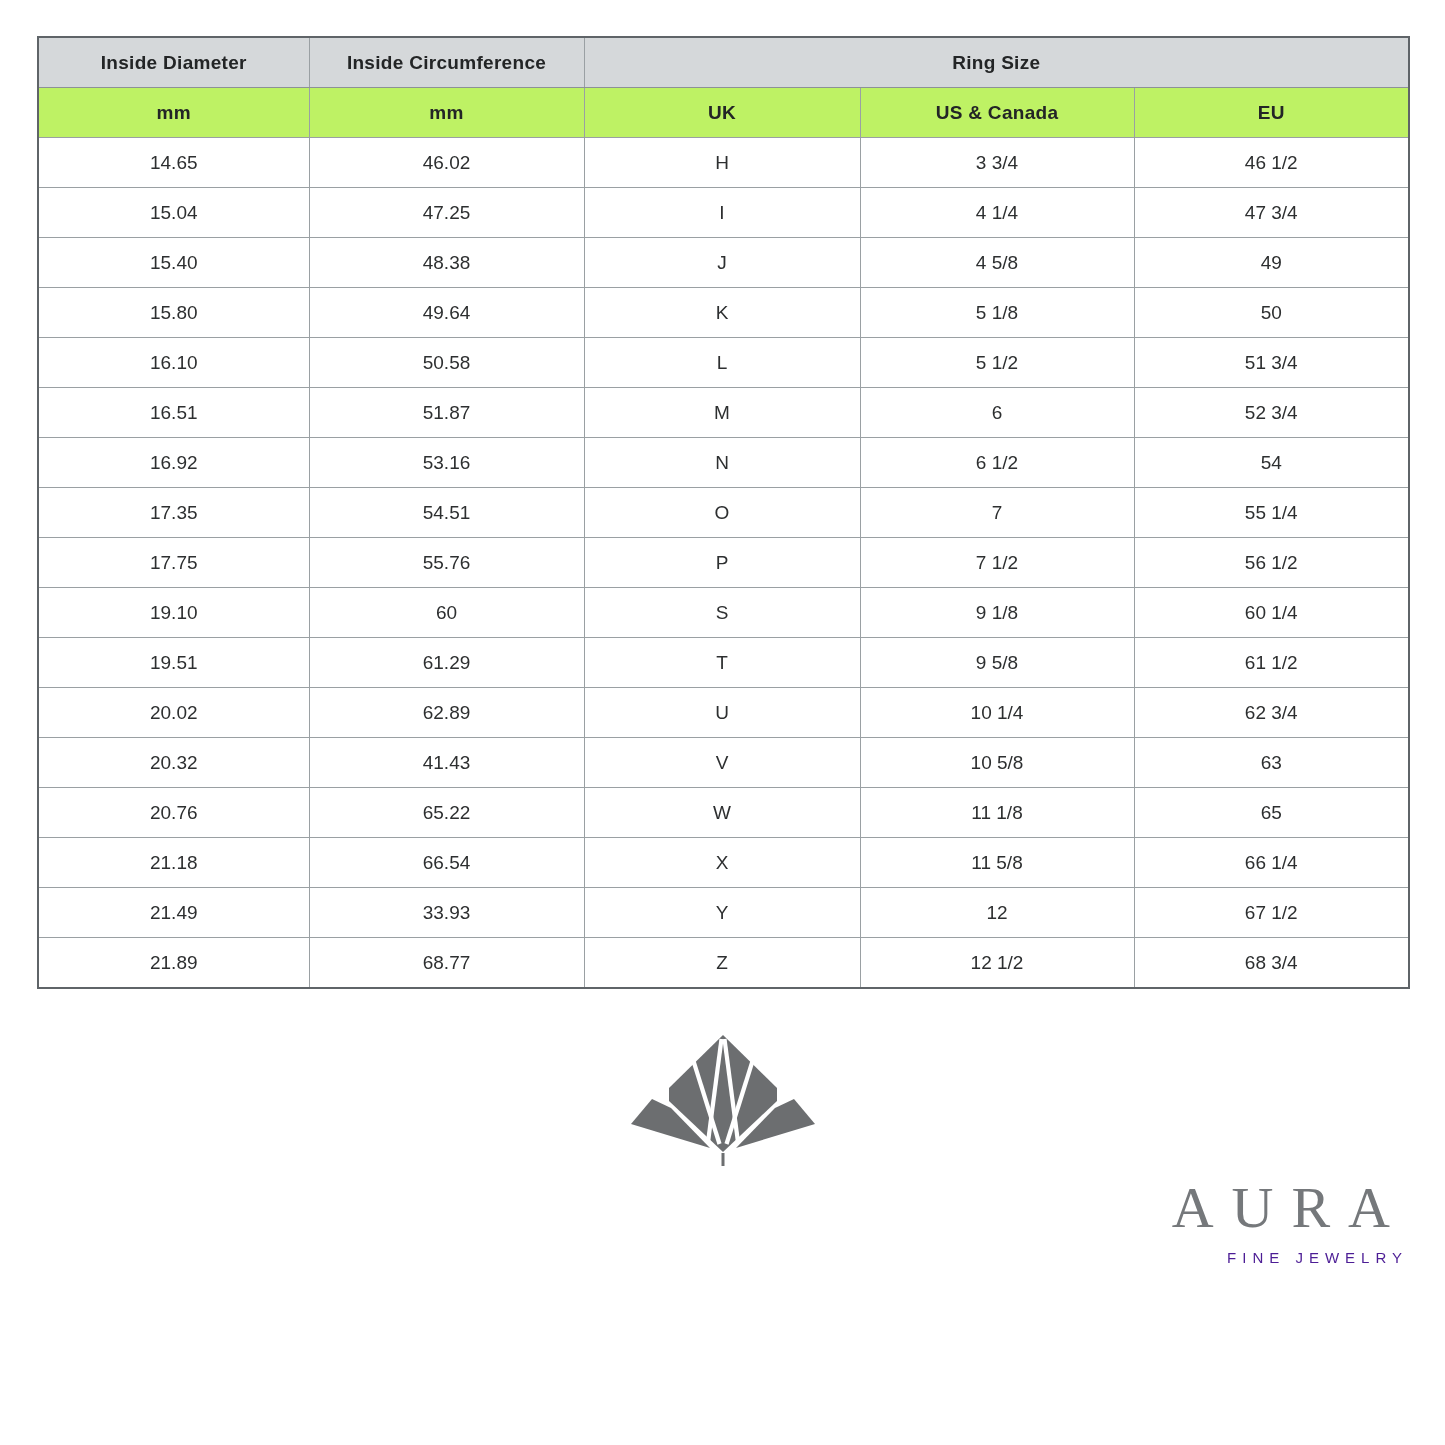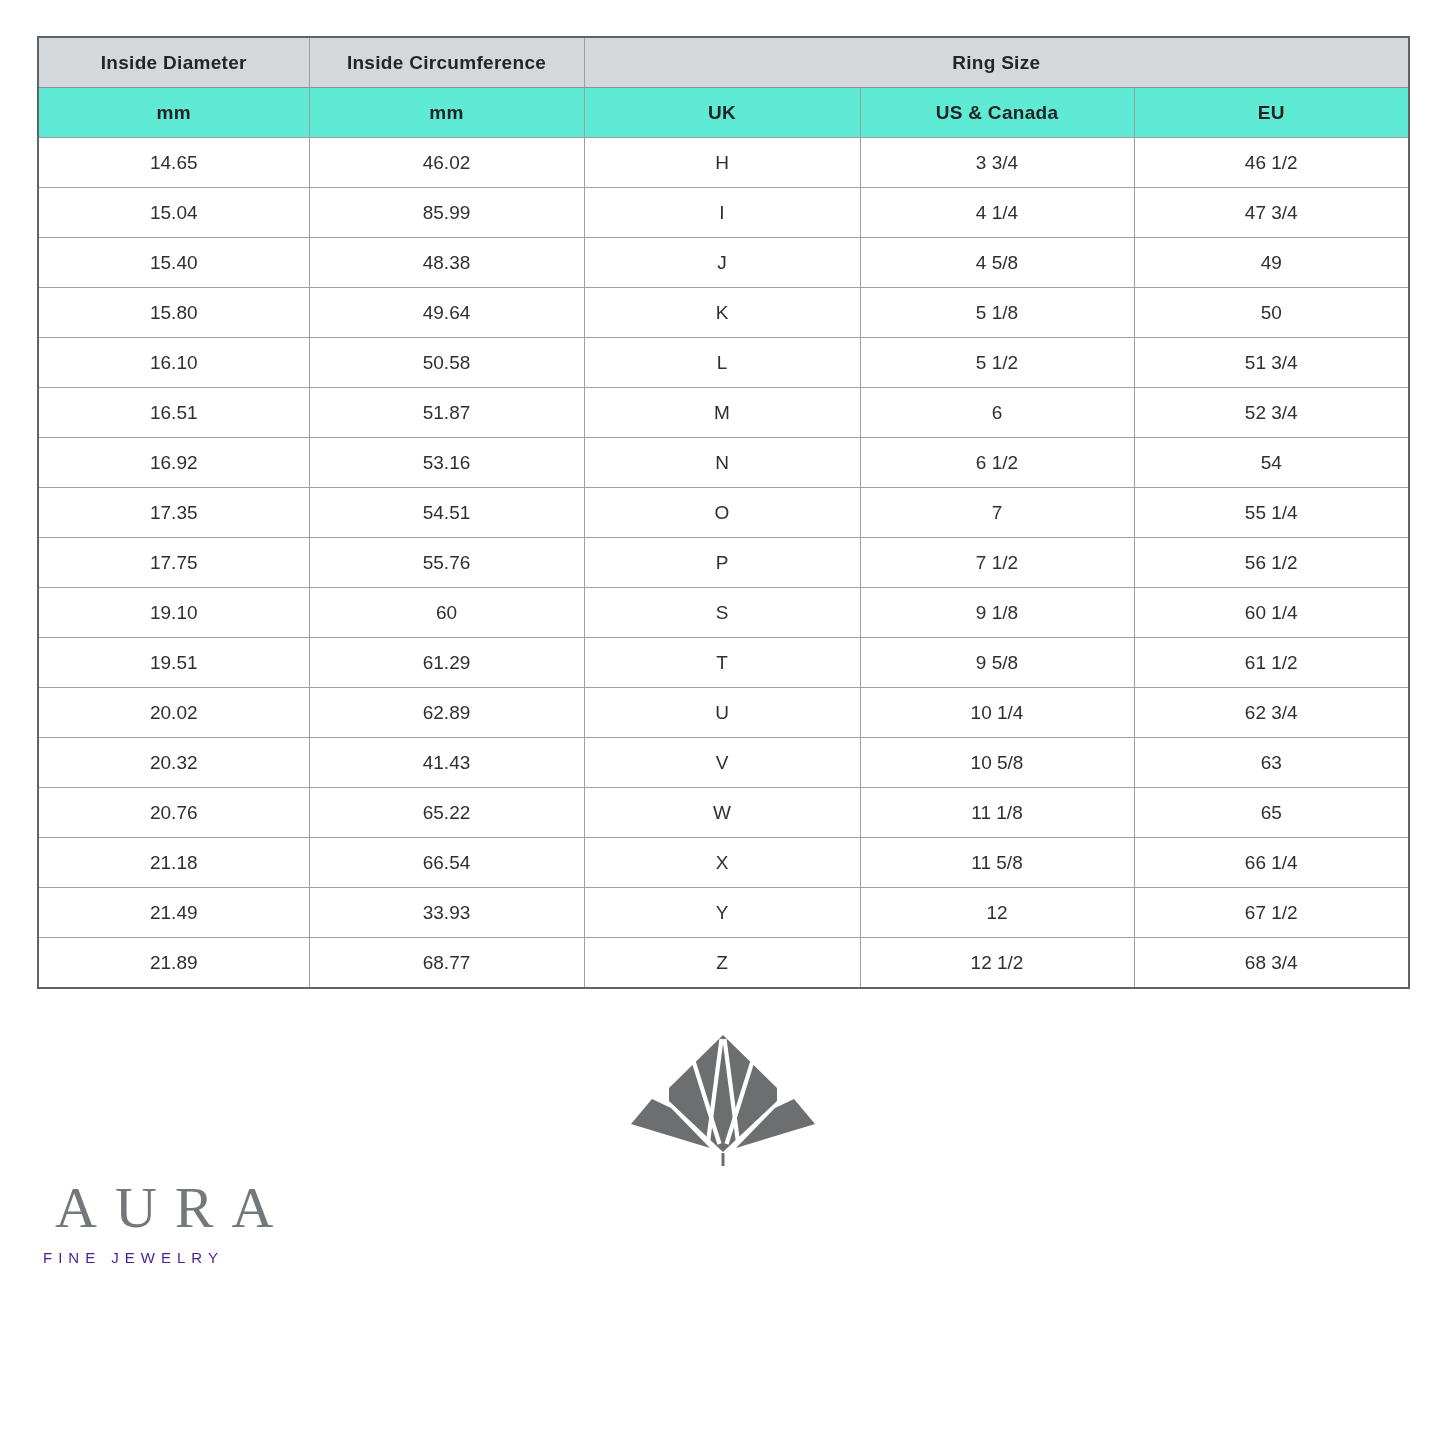--- a/index.html
+++ b/index.html
@@ -39,30 +39,30 @@
     font-size: 19px;
     font-weight: bold;
     color: #232526;
     letter-spacing: 0.3px;
   }
   tr.group-header th {
     background: #d5d8da;
     border-bottom: 1px solid #8d9296;
   }
   tr.sub-header th {
-    background: #5eead4;
+    background: #bef264;
   }
   table.size-table td {
     font-size: 19px;
     color: #2d2f30;
     background: #ffffff;
   }
   .logo {
     margin-top: 38px;
-    text-align: left;
+    text-align: right;
   }
   .logo svg {
     display: block;
     margin: 0 auto;
   }
   .brand {
     margin-top: 9px;
     font-family: "Liberation Serif", serif;
     font-size: 58px;
     font-weight: 400;
@@ -110,21 +110,21 @@
     <tbody id="rows">
         <tr>
           <td>14.65</td>
           <td>46.02</td>
           <td>H</td>
           <td>3 3/4</td>
           <td>46 1/2</td>
         </tr>
         <tr>
           <td>15.04</td>
-          <td>85.99</td>
+          <td>47.25</td>
           <td>I</td>
           <td>4 1/4</td>
           <td>47 3/4</td>
         </tr>
         <tr>
           <td>15.40</td>
           <td>48.38</td>
           <td>J</td>
           <td>4 5/8</td>
           <td>49</td>

